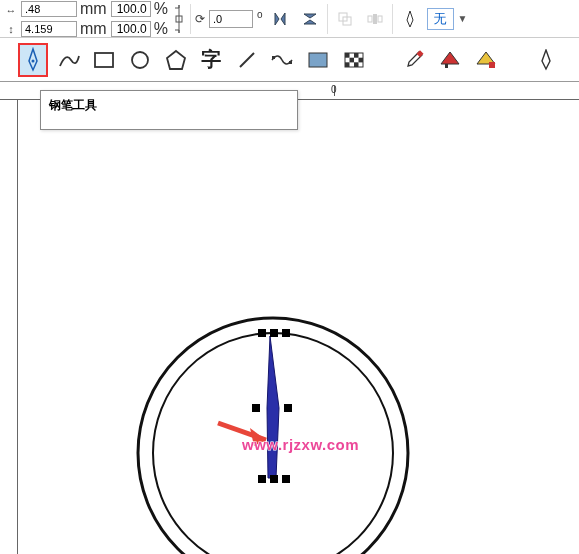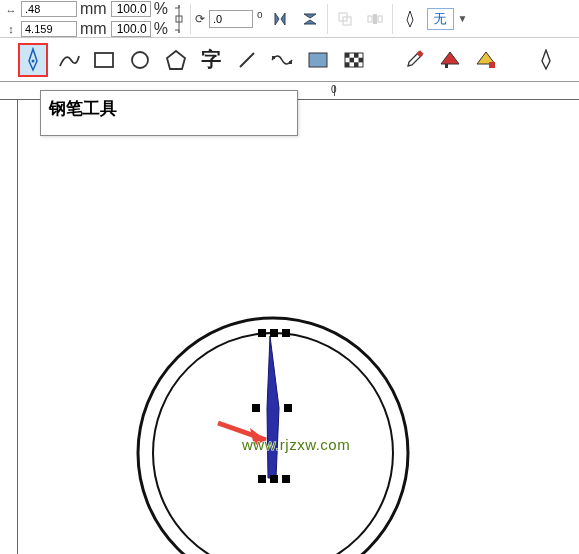--- a/index.html
+++ b/index.html
@@ -145,21 +145,21 @@
     top: 90px;
     width: 258px;
     background: #fff;
     border: 1px solid #888;
     padding: 6px 8px 8px 8px;
     box-shadow: 1px 1px 3px rgba(0,0,0,0.15);
     z-index: 10;
   }
   .tooltip-title {
     font-weight: bold;
-    font-size: 17px;
+    font-size: 12px;
     margin-bottom: 7px;
   }
   .tooltip-body {
     font-size: 12px;
     color: #222;
     line-height: 1.4;
   }
 
   
   .hruler {
@@ -230,23 +230,23 @@
     width: 290px;
     height: 290px;
   }
 
   
   .watermark {
     position: absolute;
     left: 242px;
     top: 436px;
     font-size: 15px;
-    font-weight: normal;
+    font-weight: bold;
     font-family: Arial, sans-serif;
-    color: #4d7c0f;
+    color: #ec4899;
     -webkit-text-stroke: 1px #fff;
     paint-order: stroke;
     letter-spacing: 0.5px;
   }
 
   
   .handle {
     position: absolute;
     width: 8px;
     height: 8px;

